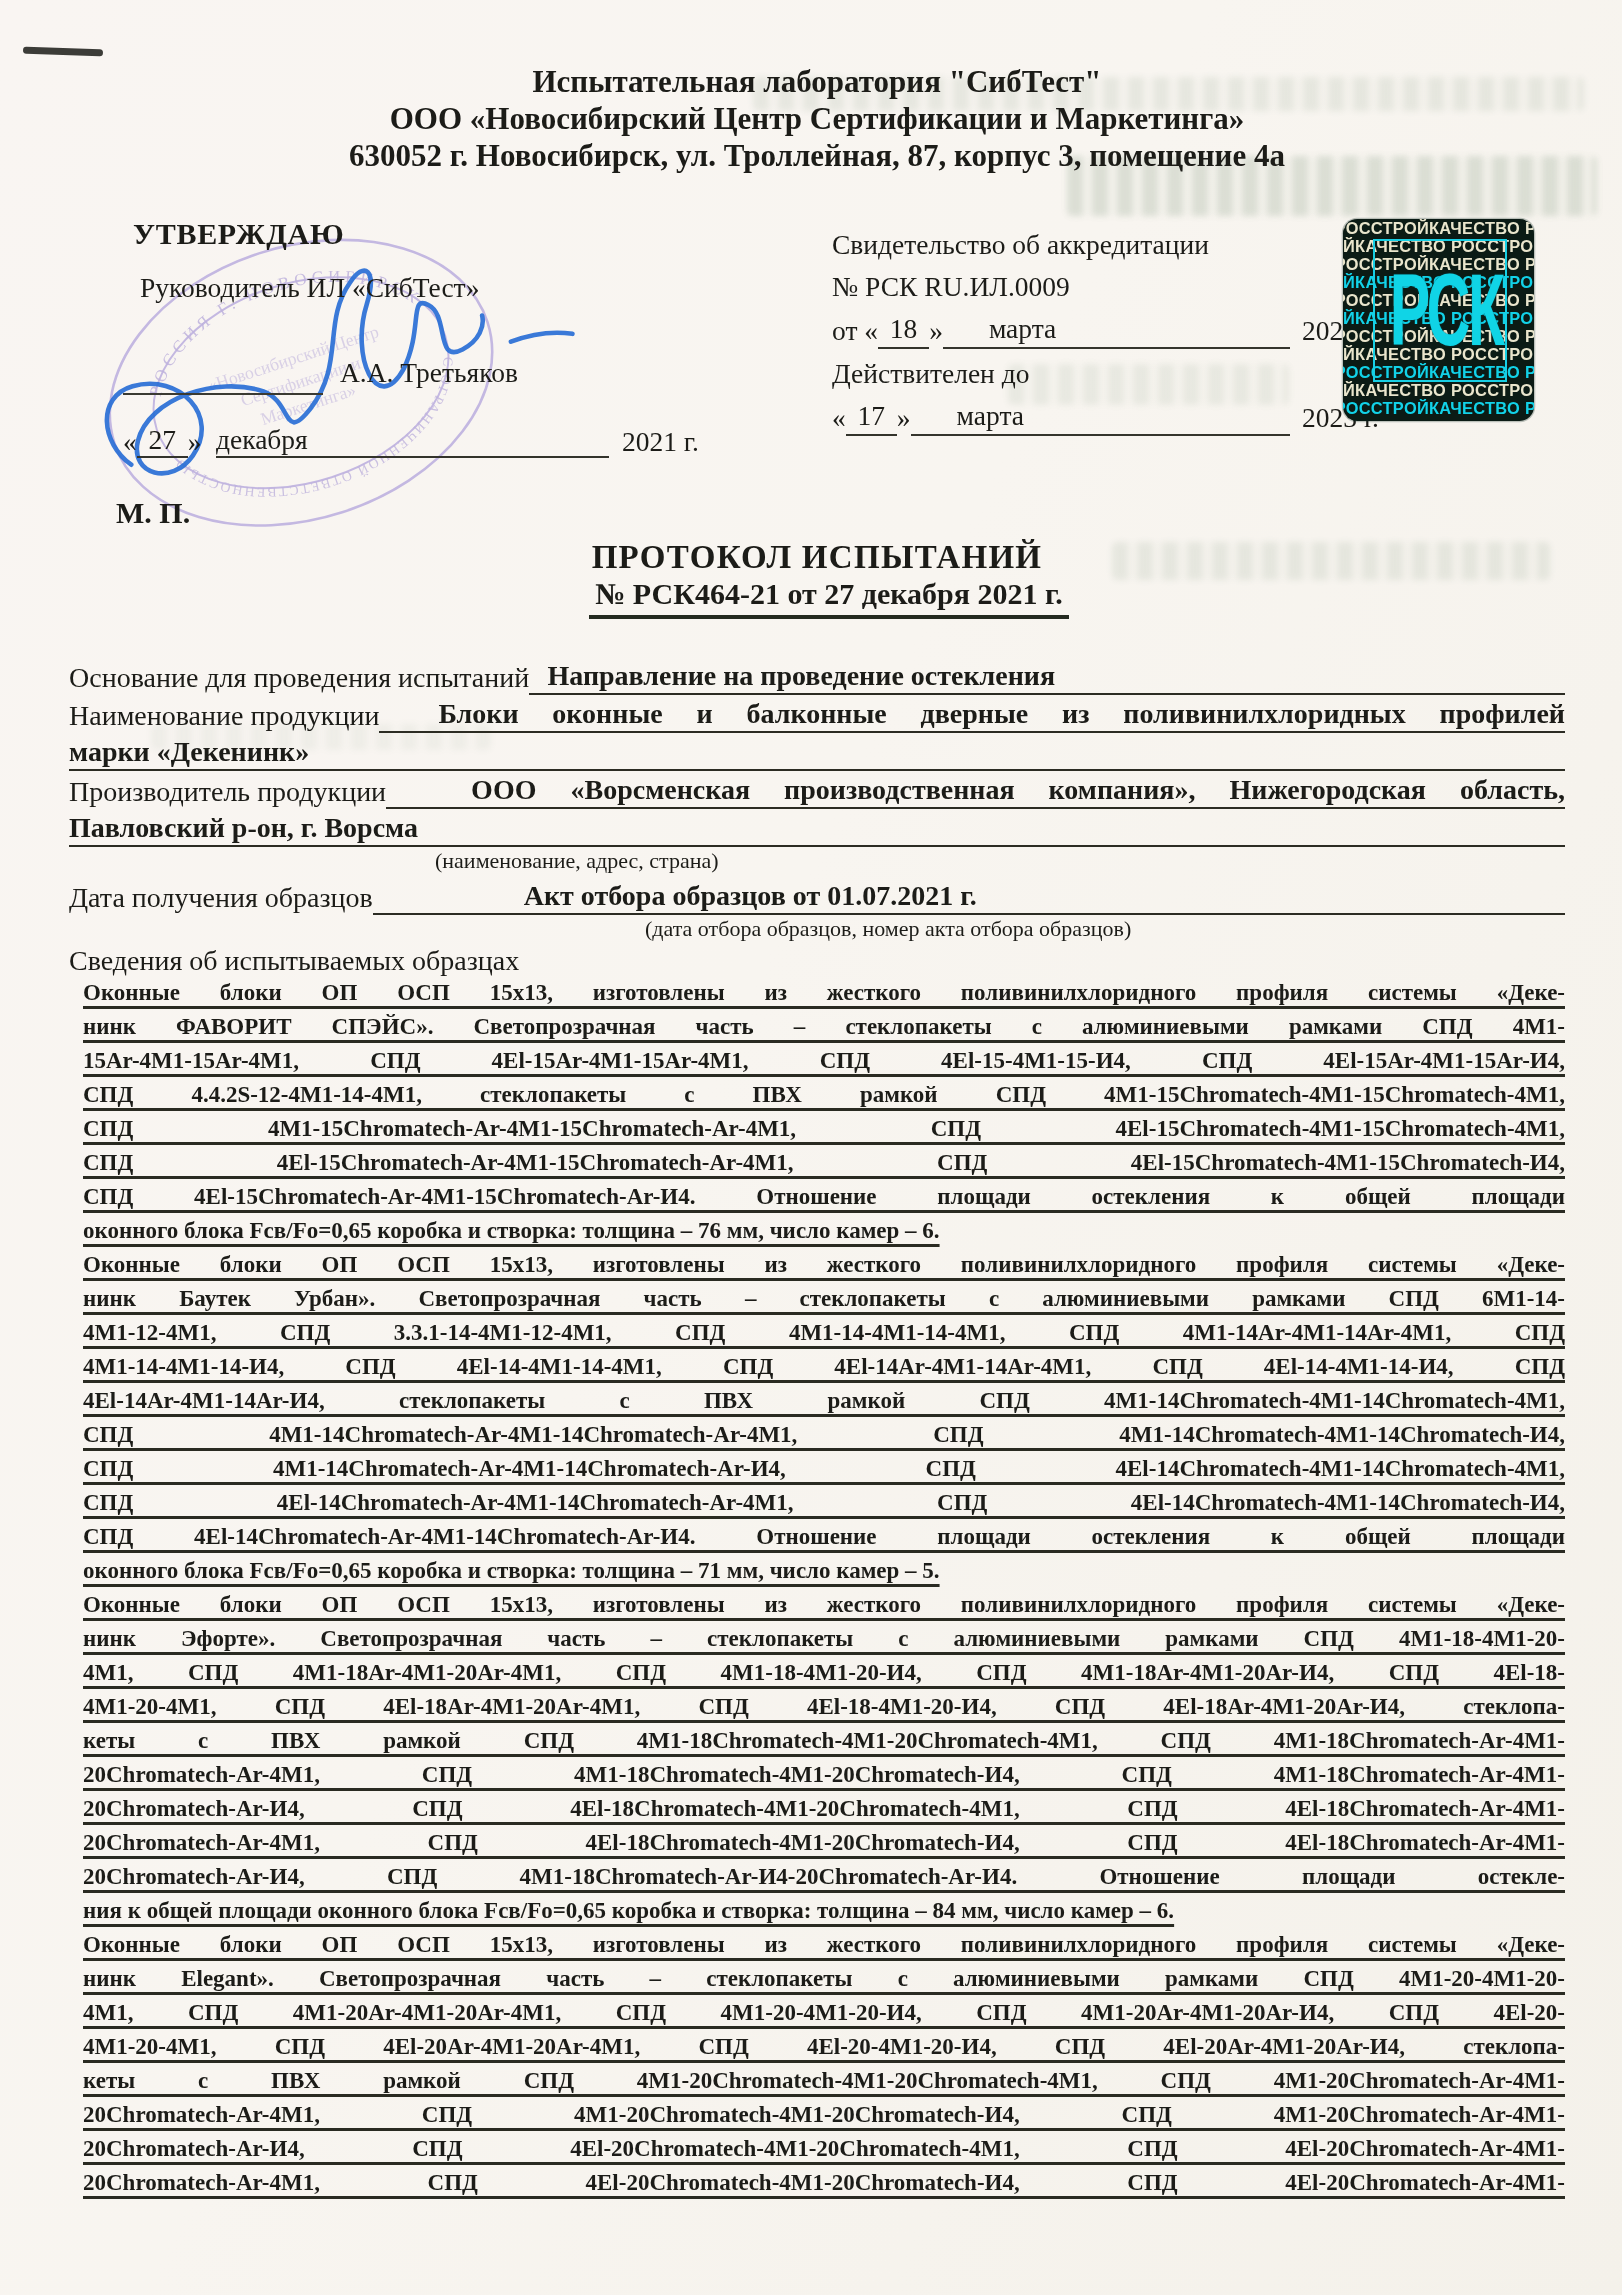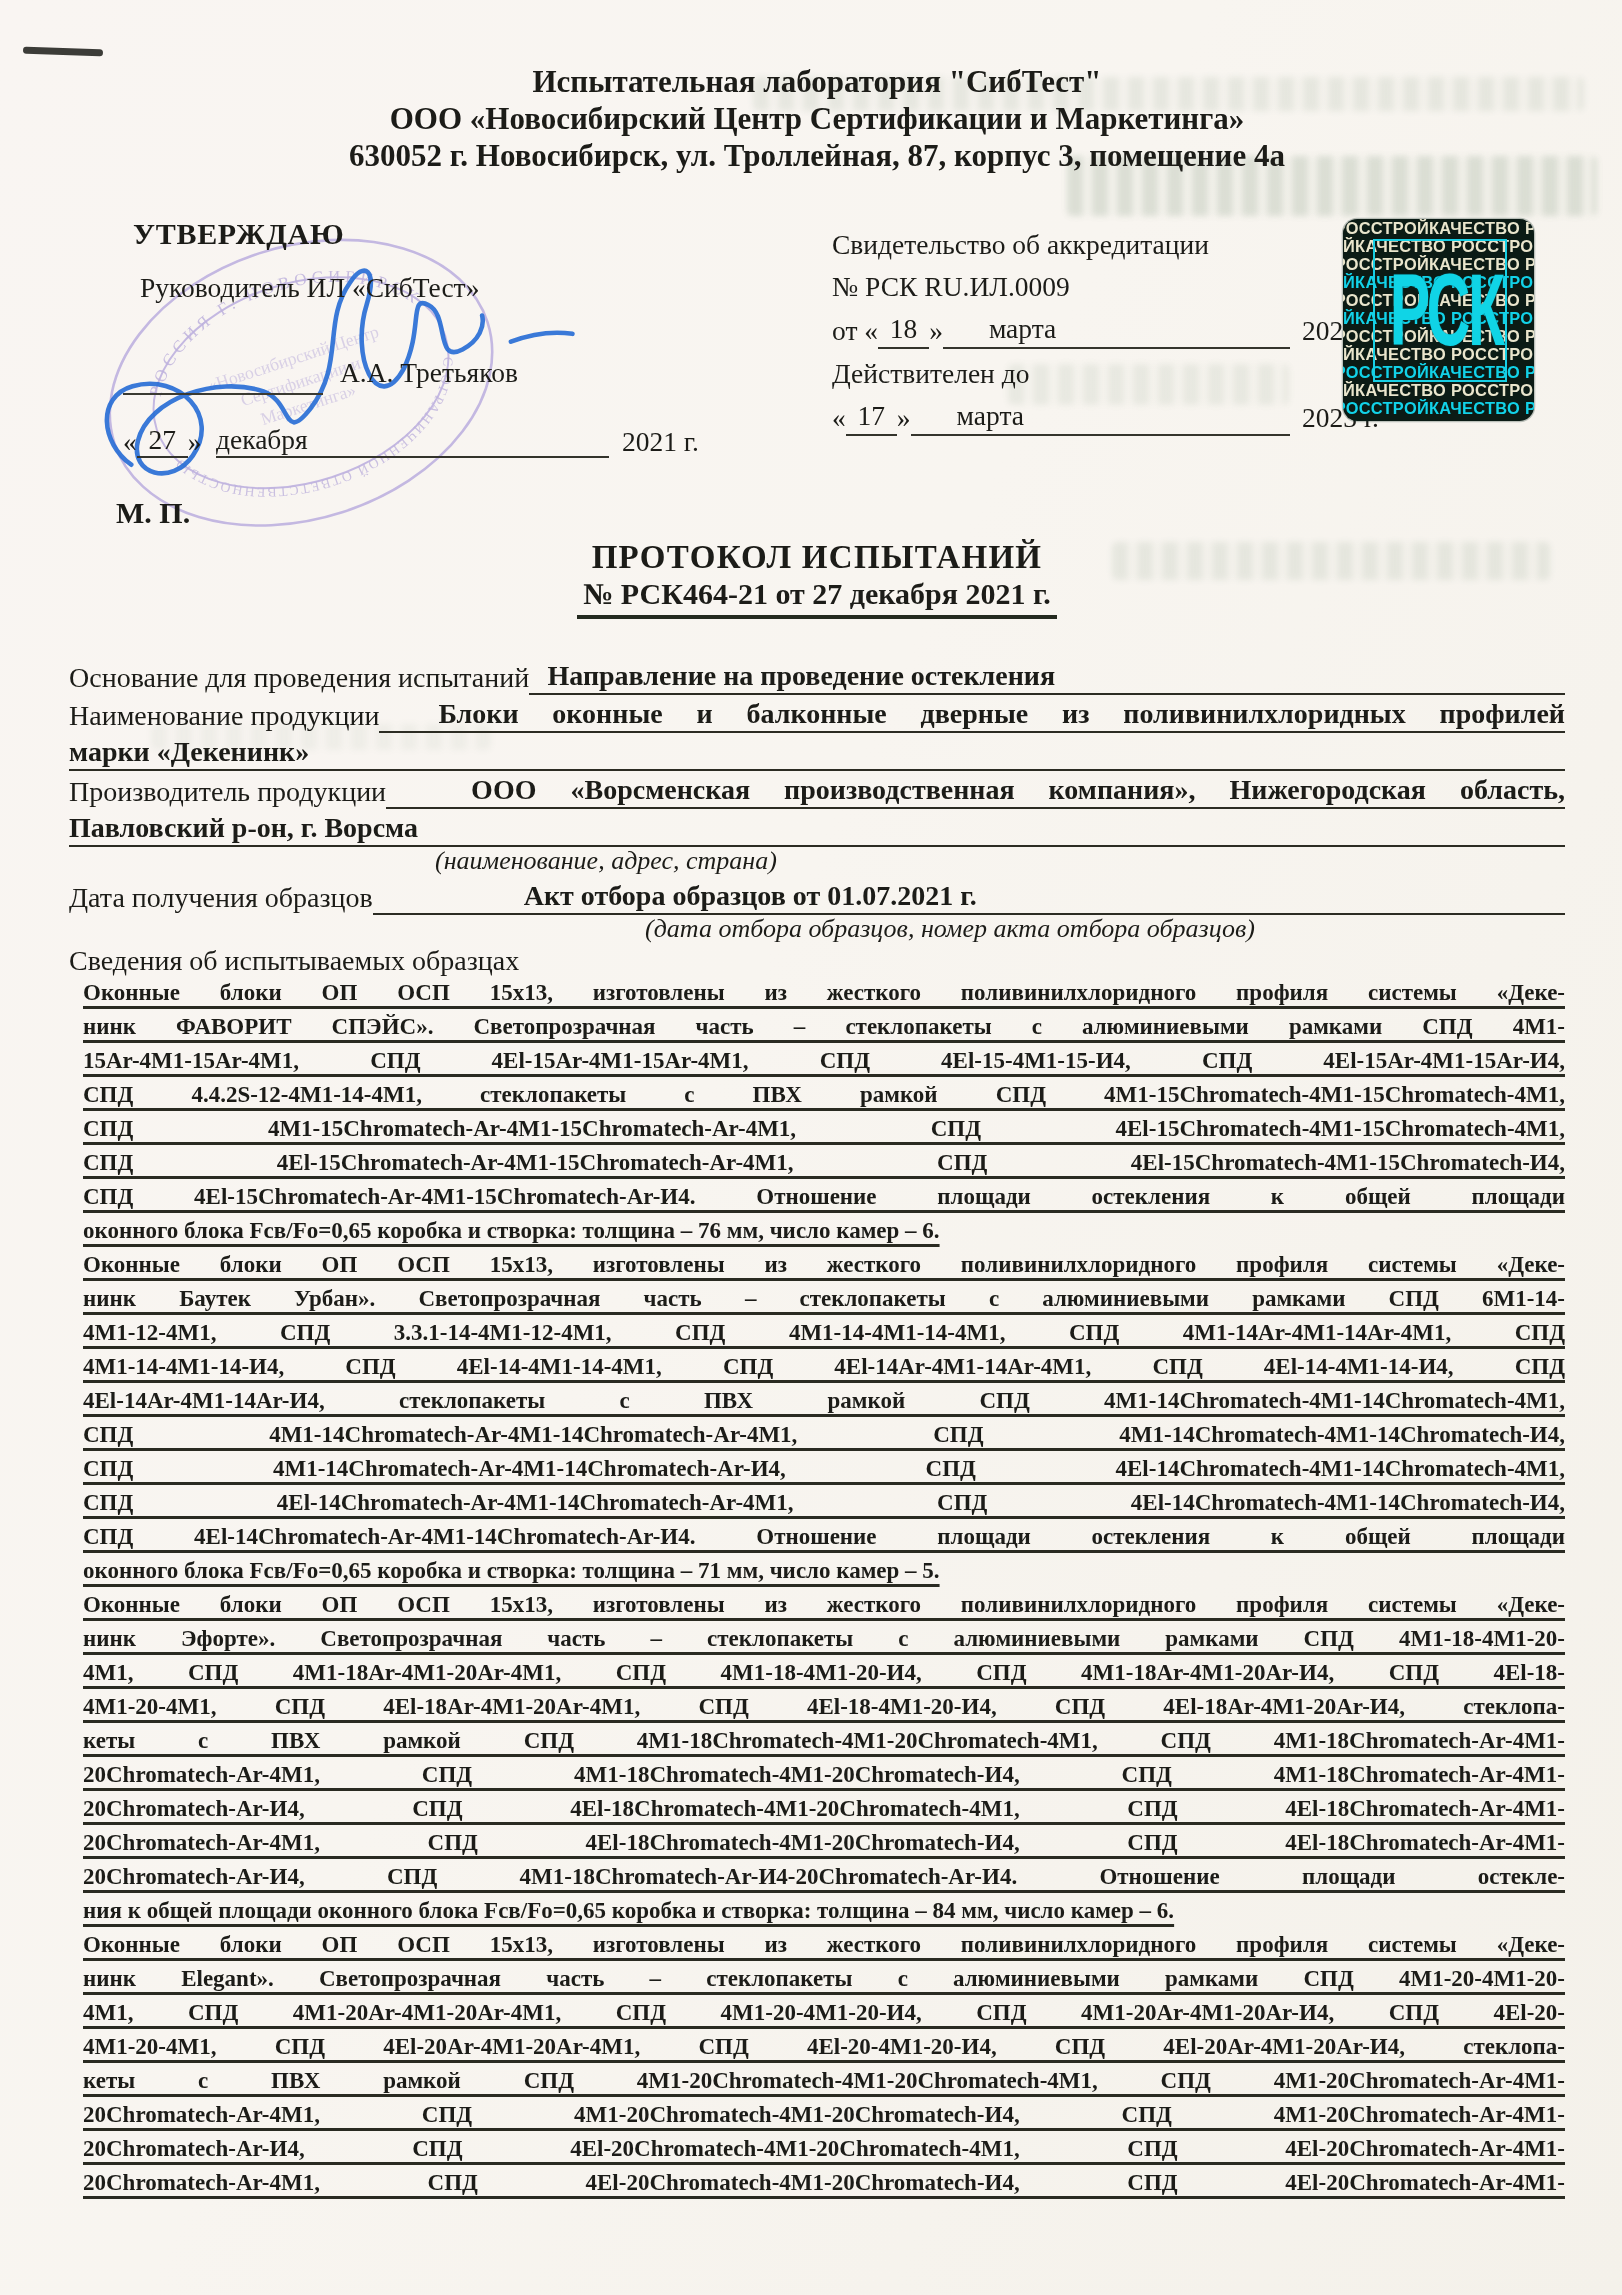--- a/index.html
+++ b/index.html
@@ -42,30 +42,30 @@
   .rsk{position:absolute;left:1343px;top:219px;width:191px;height:202px;border-radius:14.4px;background:#0b1b15;overflow:hidden;
        font-family:"Liberation Sans",sans-serif;box-shadow:0 0 0 1.3px rgba(10,40,30,.25);}
   .rsk-row{white-space:nowrap;font-weight:bold;font-size:16.4px;line-height:18px;letter-spacing:0.3px;color:#e9e5cc;}
   .rsk-row:nth-child(odd){margin-left:-38px;}
   .rsk-row.y{color:#12d2e8;}
   .rsk-border{position:absolute;left:30px;top:19.6px;width:130px;height:139px;border:2.6px solid #17cfe4;}
   .rsk-big{position:absolute;left:17px;top:41px;width:157px;text-align:center;font-weight:bold;font-size:98px;line-height:98px;
            color:#10d4e6;letter-spacing:-3.9px;transform:scale(.62,1.05);text-shadow:0 0 2px rgba(6,90,100,.9);}
   
   .title1{position:absolute;left:69px;top:539px;width:1496px;text-align:center;font-size:33px;font-weight:bold;letter-spacing:1.3px;}
-  .title2{position:absolute;left:69px;top:577px;width:1496px;text-align:center;font-size:30px;font-weight:bold;}
+  .title2{position:absolute;left:81px;top:577px;width:1496px;text-align:center;font-size:30px;font-weight:bold;}
   .title2 span{display:inline-block;border-bottom:4.6px solid #242a1f;padding:0 6.5px 3.9px 6.5px;}
   
   .form-area{position:absolute;left:69px;top:657px;width:1496px;font-size:28px;}
   .fr{display:flex;align-items:flex-end;height:38px;line-height:34px;}
   .fr .lbl{white-space:nowrap;}
   .uv{font-weight:bold;border-bottom:2.6px solid #2c2c23;white-space:nowrap;}
   .fill{flex:1;border-bottom:2.6px solid #2c2c23;}
   .stretch{flex:1;font-weight:bold;border-bottom:2.6px solid #2c2c23;text-align:justify;text-align-last:justify;}
-  .cap{height:30px;line-height:27.5px;font-size:26px;font-style:italic;}
+  .cap{height:30px;line-height:27.5px;font-size:22px;}
   .cap1{margin-left:366px;}
   .cap2{margin-left:576px;}
   .samples-heading{height:31px;line-height:31px;font-size:28px;}
   
   .sample-line{height:34px;line-height:34px;font-size:23px;font-weight:bold;text-align:justify;text-align-last:justify;
     text-decoration:underline;text-decoration-thickness:2.6px;text-underline-offset:5.9px;text-decoration-color:#2a2b22;
     white-space:nowrap;margin-left:14px;}
   .sample-line.short-last{text-align-last:left;}
 </style>
 </head>

